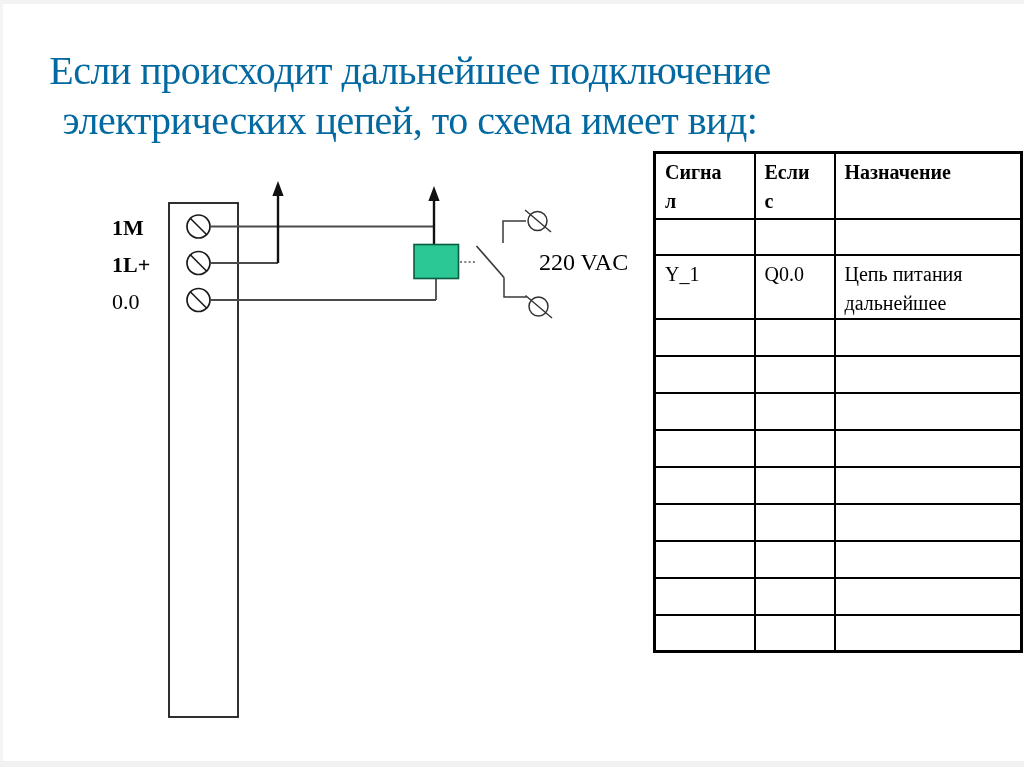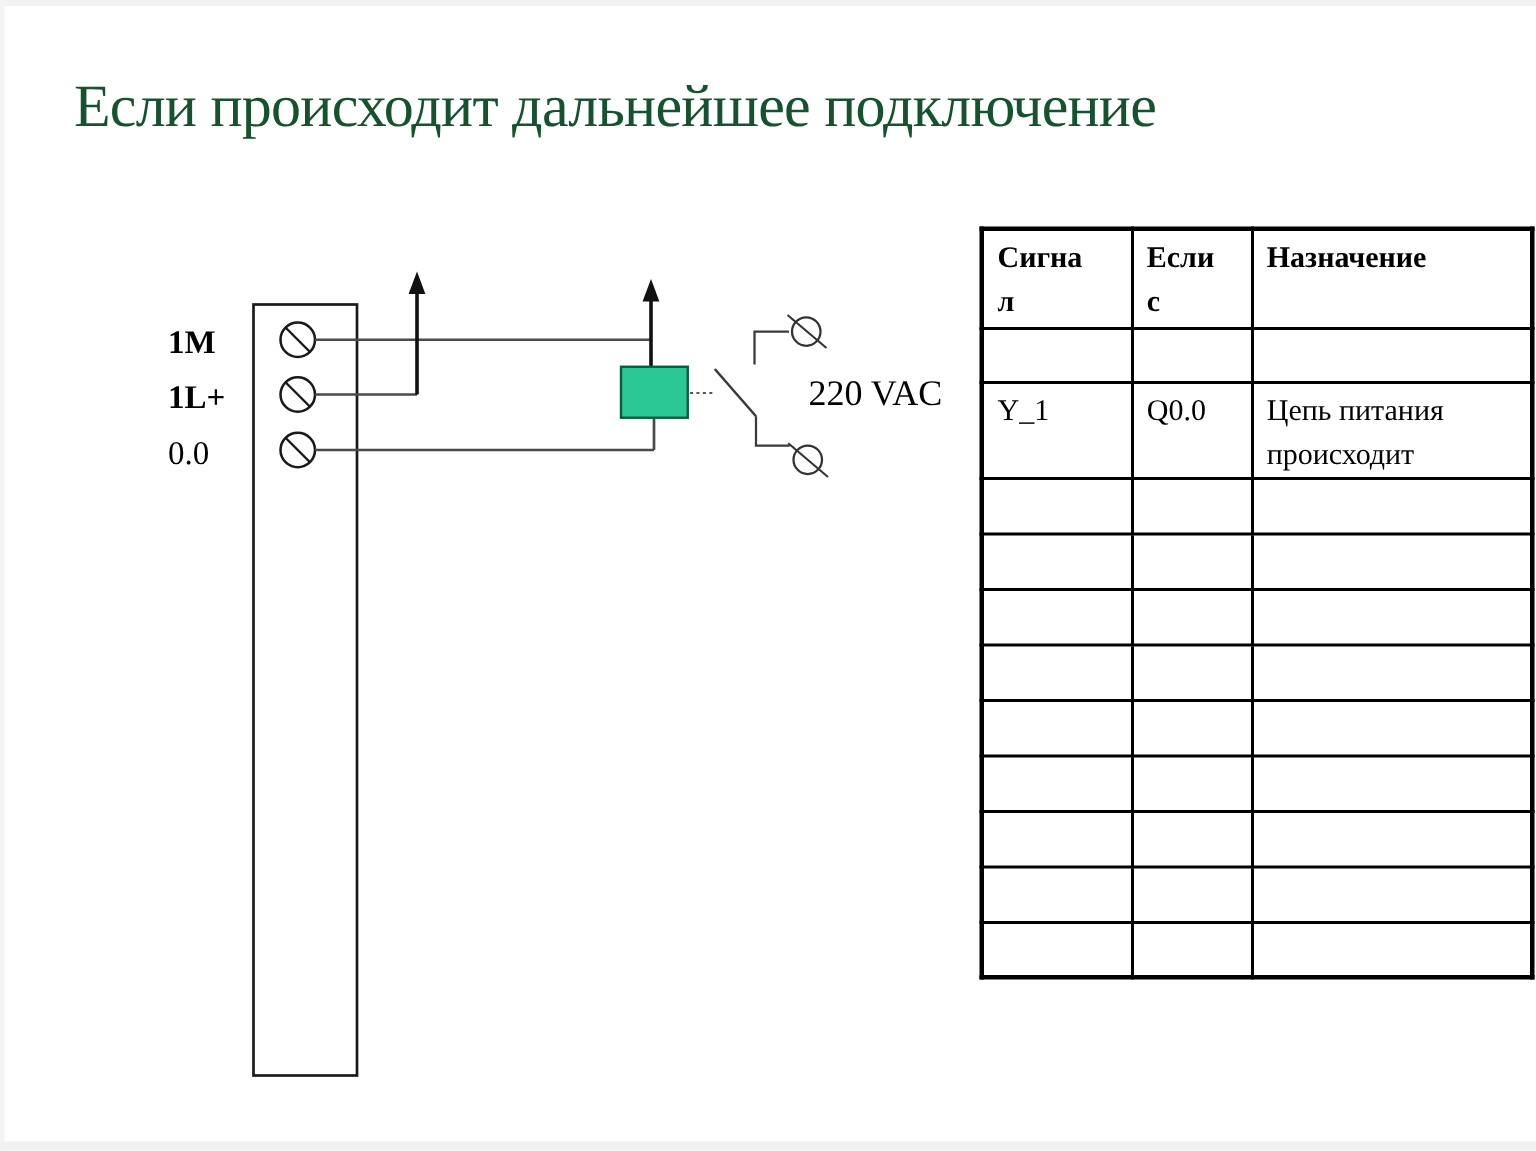--- a/index.html
+++ b/index.html
@@ -12,21 +12,21 @@
   
   .edge-top{position:absolute;left:0;top:0;width:1024px;height:4px;background:#f2f2f2;}
   .edge-left{position:absolute;left:0;top:0;width:3px;height:767px;background:#f4f4f4;}
   .edge-bottom{position:absolute;left:0;bottom:0;width:1024px;height:6px;background:#f1f1f1;}
 
   .slide-title{
     position:absolute;left:0;top:46px;width:820px;
     text-align:center;
     font-size:40px;line-height:50px;
     letter-spacing:-0.5px;
-    color:#14532d;
+    color:#0369a1;
   }
 
   .circuit-svg{position:absolute;left:0;top:0;}
 
   .signal-table{
     position:absolute;left:653px;top:151px;width:367px;
     border-collapse:collapse;
     table-layout:fixed;
   }
   .signal-table td,.signal-table th{
@@ -50,20 +50,21 @@
 </style>
 </head>
 <body>
 
 <div class="edge-top"></div>
 <div class="edge-left"></div>
 <div class="edge-bottom"></div>
 
 <div class="slide-title">
   <div>Если происходит дальнейшее подключение</div>
+  <div>электрических цепей, то схема имеет вид:</div>
 </div>
 
 <svg class="circuit-svg" width="1024" height="767" viewBox="0 0 1024 767">
 
   <rect x="169" y="203" width="69" height="514" fill="none" stroke="#1a1a1a" stroke-width="1.8"></rect>
 
   <g>
     <circle cx="198.5" cy="226.5" r="11.5" fill="#fff" stroke="#1a1a1a" stroke-width="1.7"></circle>
     <line x1="190" y1="218" x2="207" y2="235" stroke="#1a1a1a" stroke-width="1.6"></line>
   </g>
@@ -130,21 +131,21 @@
   </thead>
   <tbody>
       <tr class="rh-s">
         <td></td>
         <td></td>
         <td></td>
       </tr>
       <tr class="rh-tall">
         <td>Y_1</td>
         <td>Q0.0</td>
-        <td>Цепь питания происходит</td>
+        <td>Цепь питания дальнейшее</td>
       </tr>
       <tr>
         <td></td>
         <td></td>
         <td></td>
       </tr>
       <tr>
         <td></td>
         <td></td>
         <td></td>

